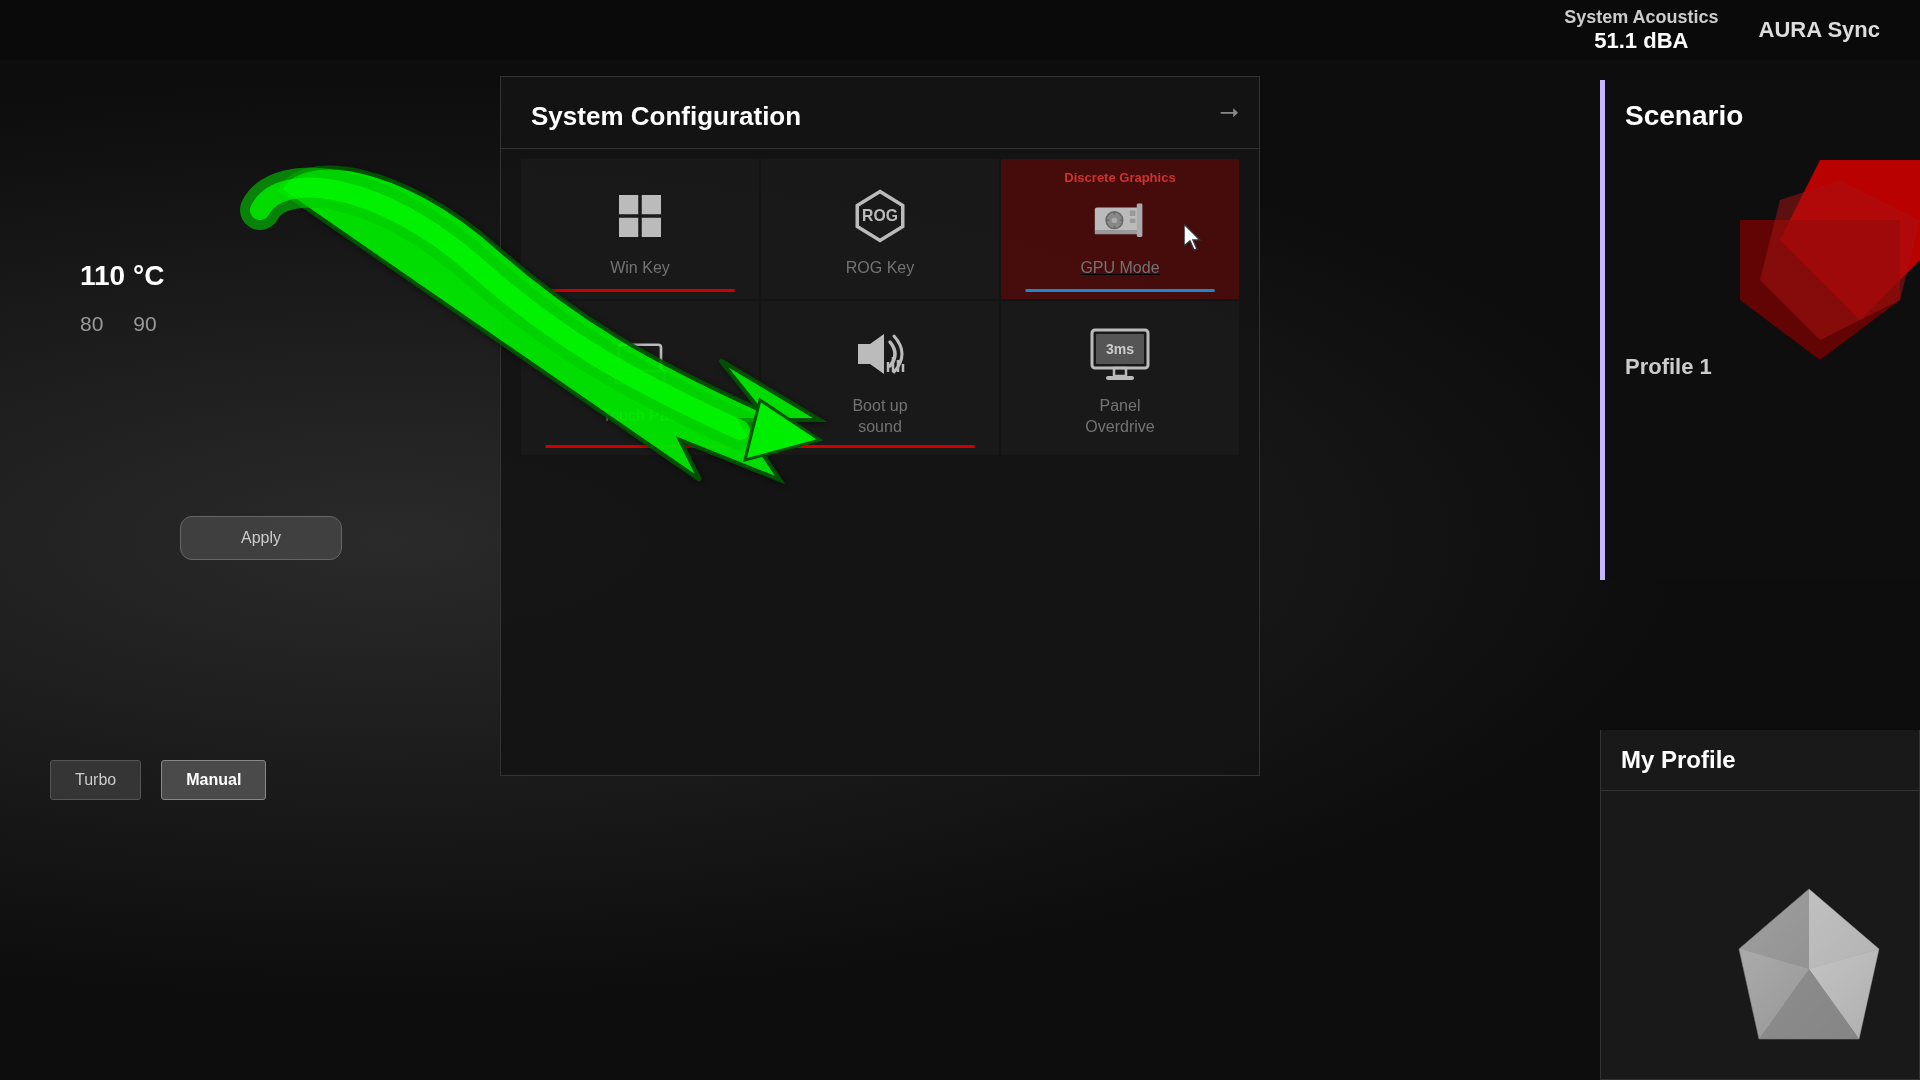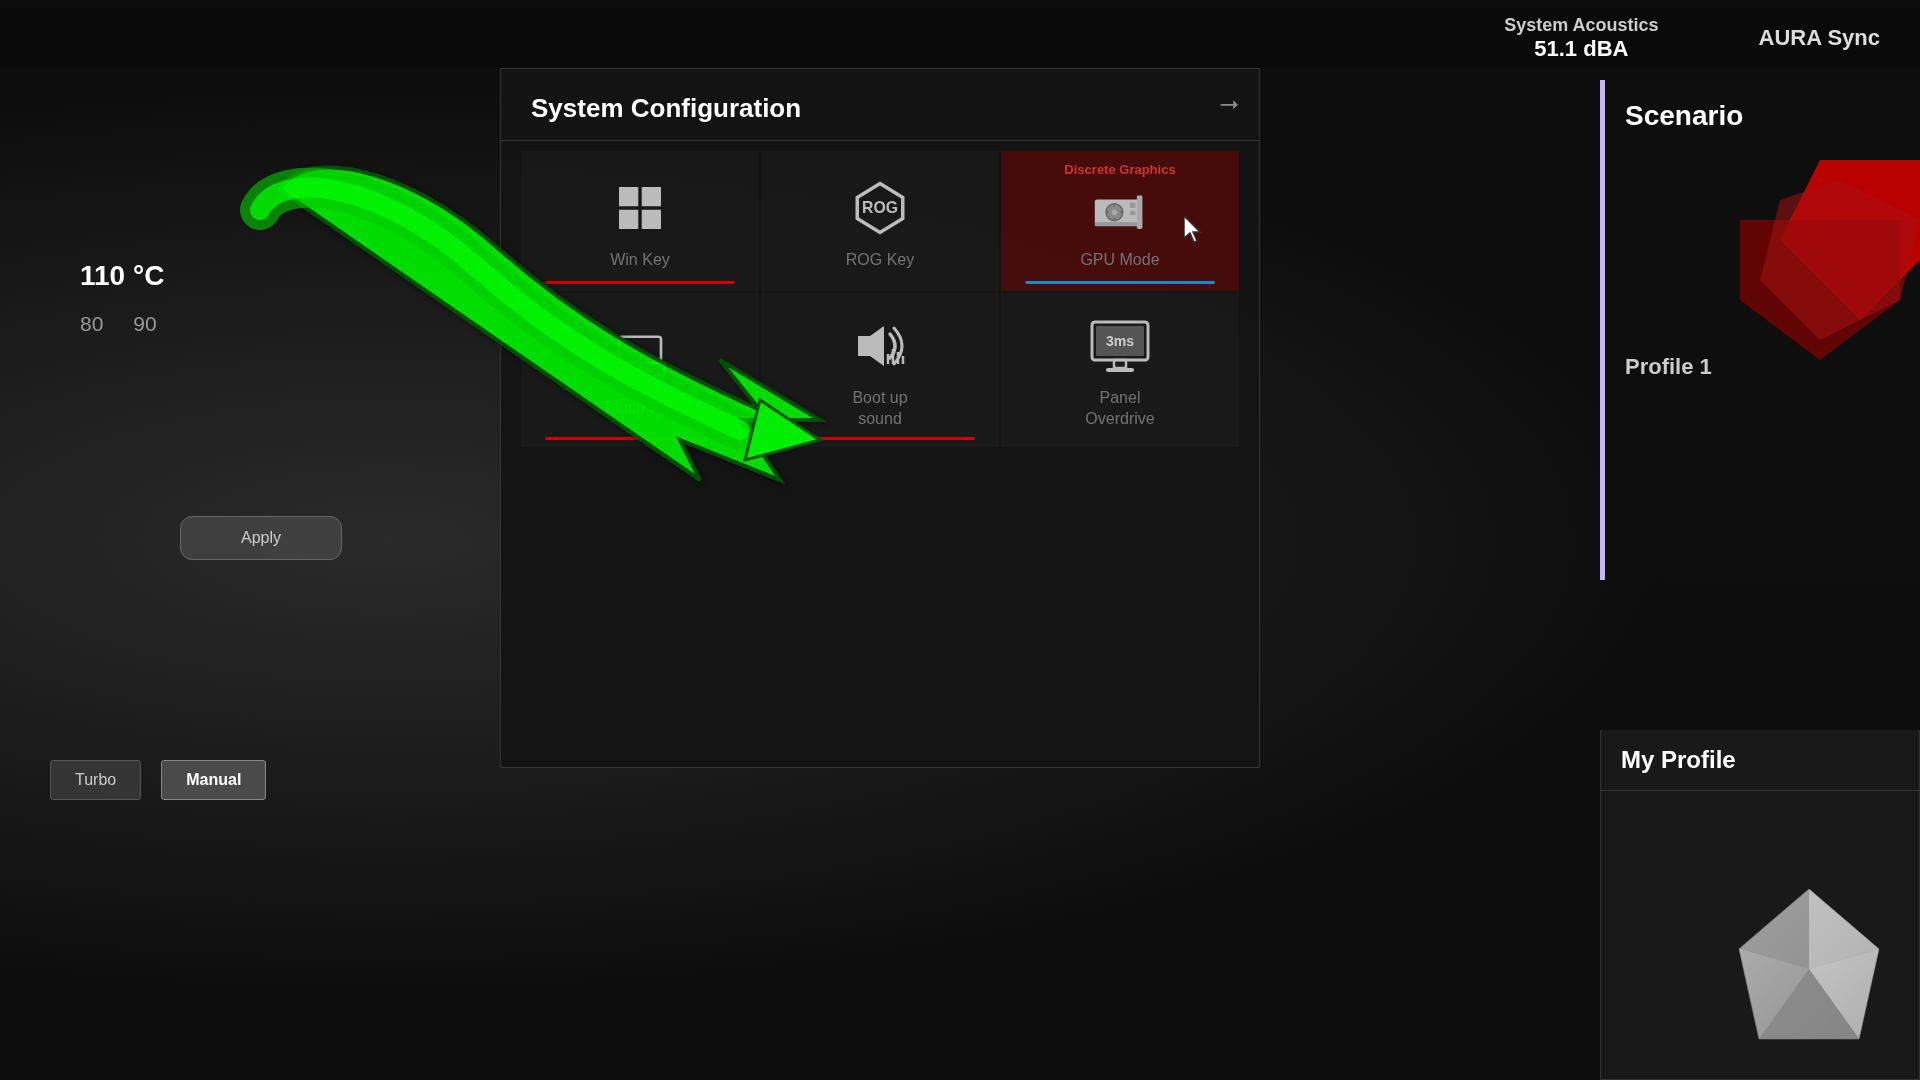--- a/index.html
+++ b/index.html
@@ -15,30 +15,30 @@
     
     .bg-layer {
       position: absolute;
       inset: 0;
       background: radial-gradient(ellipse at 20% 50%, #2a2a2a 0%, #0d0d0d 60%);
     }
 
     
     .top-bar {
       position: absolute;
-      top: 8px;
+      top: 0;
       left: 0;
       right: 0;
       height: 60px;
       background: rgba(10,10,10,0.9);
       display: flex;
       align-items: center;
       justify-content: flex-end;
       padding: 12px 40px;
-      gap: 100px;
+      gap: 40px;
     }
 
     .top-bar-section {
       display: flex;
       flex-direction: column;
       align-items: center;
     }
 
     .top-bar-label {
       color: #ccc;
@@ -134,21 +134,21 @@
       padding: 12px 60px;
       font-size: 16px;
       cursor: pointer;
       border-radius: 12px;
     }
 
     
     .sys-config-panel {
       position: absolute;
       left: 500px;
-      top: 68px;
+      top: 76px;
       width: 760px;
       height: 700px;
       background: rgba(20,20,20,0.95);
       border: 1px solid #333;
     }
 
     .sys-config-title {
       color: #fff;
       font-size: 26px;
       font-weight: 600;
@@ -183,20 +183,21 @@
       position: relative;
       background: rgba(30,30,30,0.5);
       border: 1px solid transparent;
       transition: background 0.2s;
       min-height: 140px;
       justify-content: center;
     }
 
     .config-item.highlighted {
       background: rgba(80,10,10,0.85);
+      text-decoration: underline;
     }
 
     .config-item-icon {
       width: 64px;
       height: 64px;
       display: flex;
       align-items: center;
       justify-content: center;
       margin-bottom: 10px;
     }

